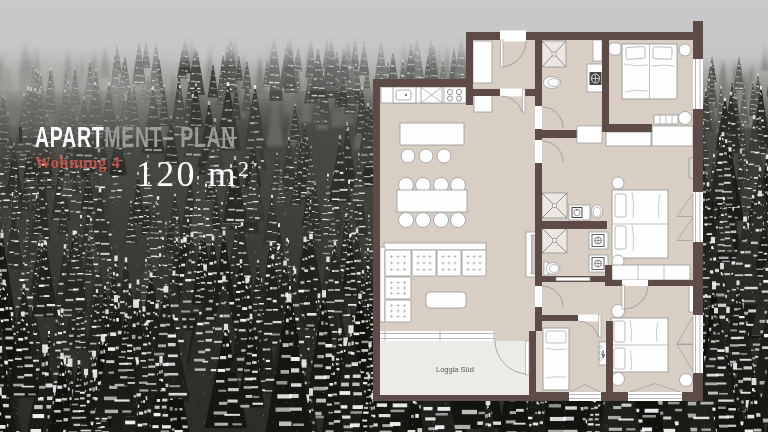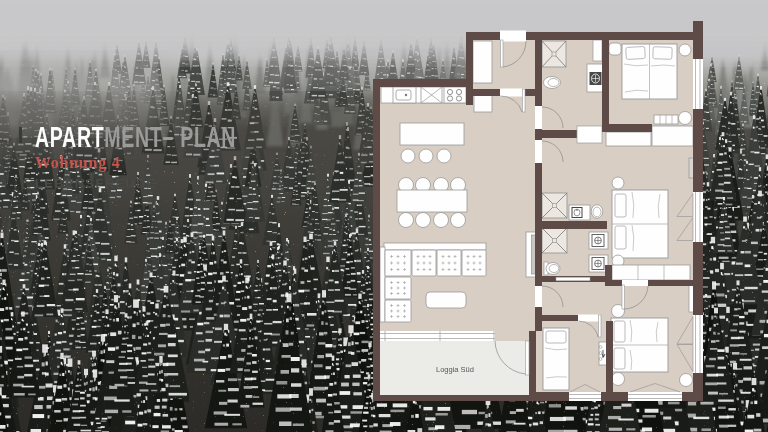--- a/index.html
+++ b/index.html
@@ -1717,15 +1717,16 @@
 
 <path d="M473,83 A 19,19 0 0 1 492,102" stroke="#8a8a8a" stroke-width="0" fill="none"></path>
 </svg>
 
 <div class="txt" style="left:19px;top:127px;width:2.5px;height:16px;background:#3a3a38;"></div>
 
 <div class="txt" style="left:34.5px;top:120.5px;font-weight:bold;font-size:29px;letter-spacing:1px;transform:scale(0.675,1);transform-origin:0 0;white-space:nowrap;"><span style="color:#fdfdfd;">APART</span><span style="color:#9b9b99;">MENT– PLAN</span></div>
 
 <div class="txt" style="left:34.5px;top:153px;font-family:'Liberation Serif',serif;font-weight:bold;font-size:17px;letter-spacing:0.8px;color:#c4544c;transform:scale(0.94,1);transform-origin:0 0;white-space:nowrap;">Wohnung 4</div>
 
-<div class="txt" style="left:35px;top:175.5px;font-size:13px;letter-spacing:1.3px;color:#4a4a46;font-weight:bold;white-space:nowrap;">LEBENSFREUDE</div>
-
+<div class="txt" style="left:35px;top:175.5px;font-size:10px;letter-spacing:1.3px;color:#4a4a46;font-weight:bold;white-space:nowrap;">LEBENSFREUDE</div>
+
+<div class="txt" style="left:136px;top:153px;font-family:'Liberation Serif',serif;font-size:36px;color:#fbfbfb;letter-spacing:2.2px;white-space:nowrap;">120 m<span style="font-size:22px;vertical-align:10px;">2</span></div>
 </div>
 
 </body></html>

